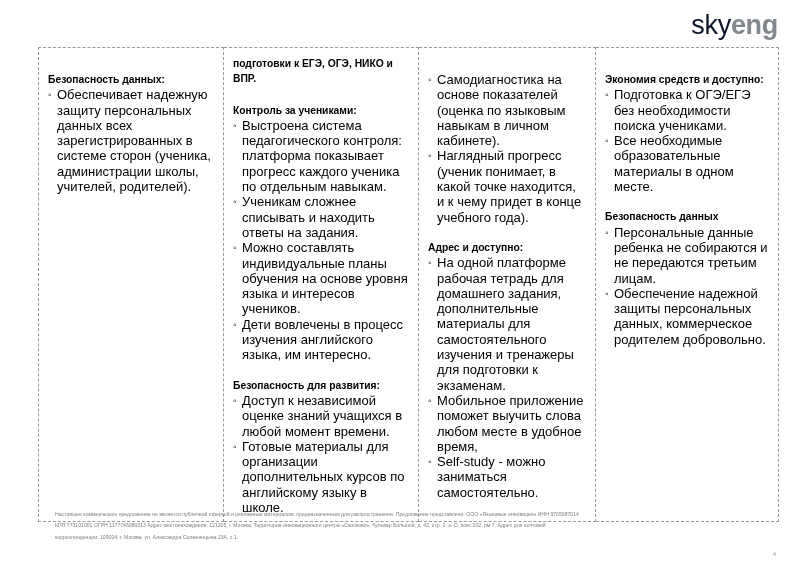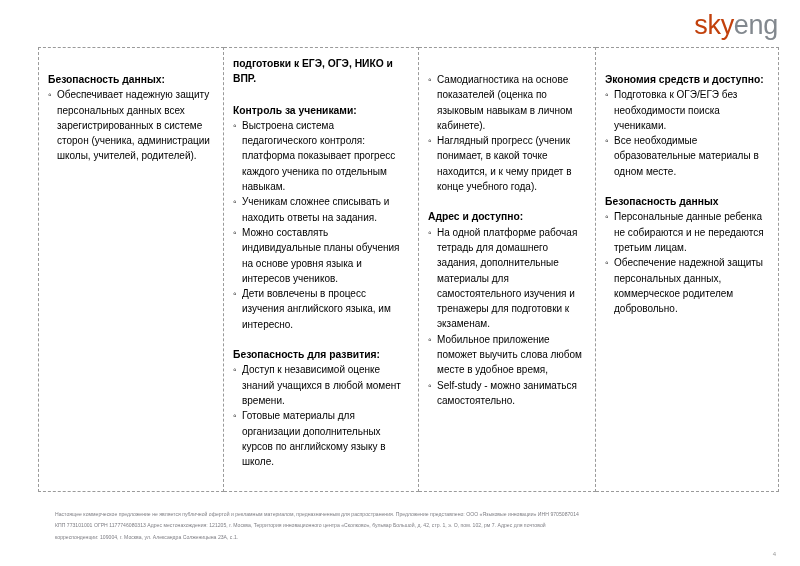--- a/index.html
+++ b/index.html
@@ -26,22 +26,22 @@
     display: flex;
     align-items: center;
   }
   .logo {
     font-size: 27px;
     letter-spacing: -0.3px;
     line-height: 1;
     color: #8a8f94;
     white-space: nowrap;
   }
-  .logo .sky { font-weight: 400; color: #c2410c; }
-  .logo .eng { font-weight: 400; color: #82888e; }
+  .logo .sky { font-weight: 400; color: #0f172a; }
+  .logo .eng { font-weight: 700; color: #82888e; }
 
   
   .table-wrap {
     position: absolute;
     left: 38px;
     top: 47px;
     width: 740px;
     height: 445px;
   }
   table.grid {
@@ -67,21 +67,21 @@
   .hd {
     font-weight: bold;
     margin: 0 0 0 0;
     font-size: 10.3px;
     line-height: 15.3px;
   }
   .li {
     margin: 0;
     padding-left: 9px;
     position: relative;
-    font-size: 10px;
+    font-size: 13px;
     line-height: 15.3px;
   }
   .li::before {
     content: "\25E6";
     position: absolute;
     left: 0;
     top: 0;
     font-size: 10.3px;
     line-height: 15.3px;
   }

